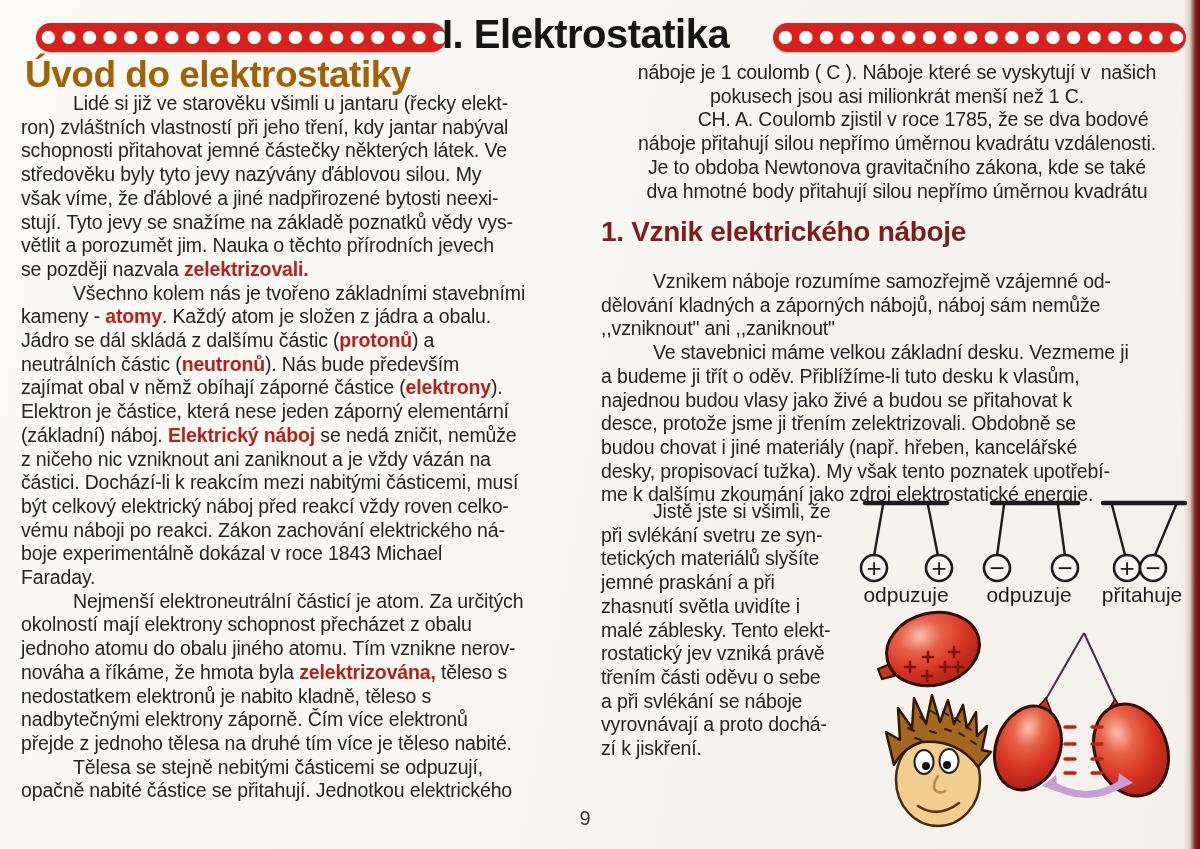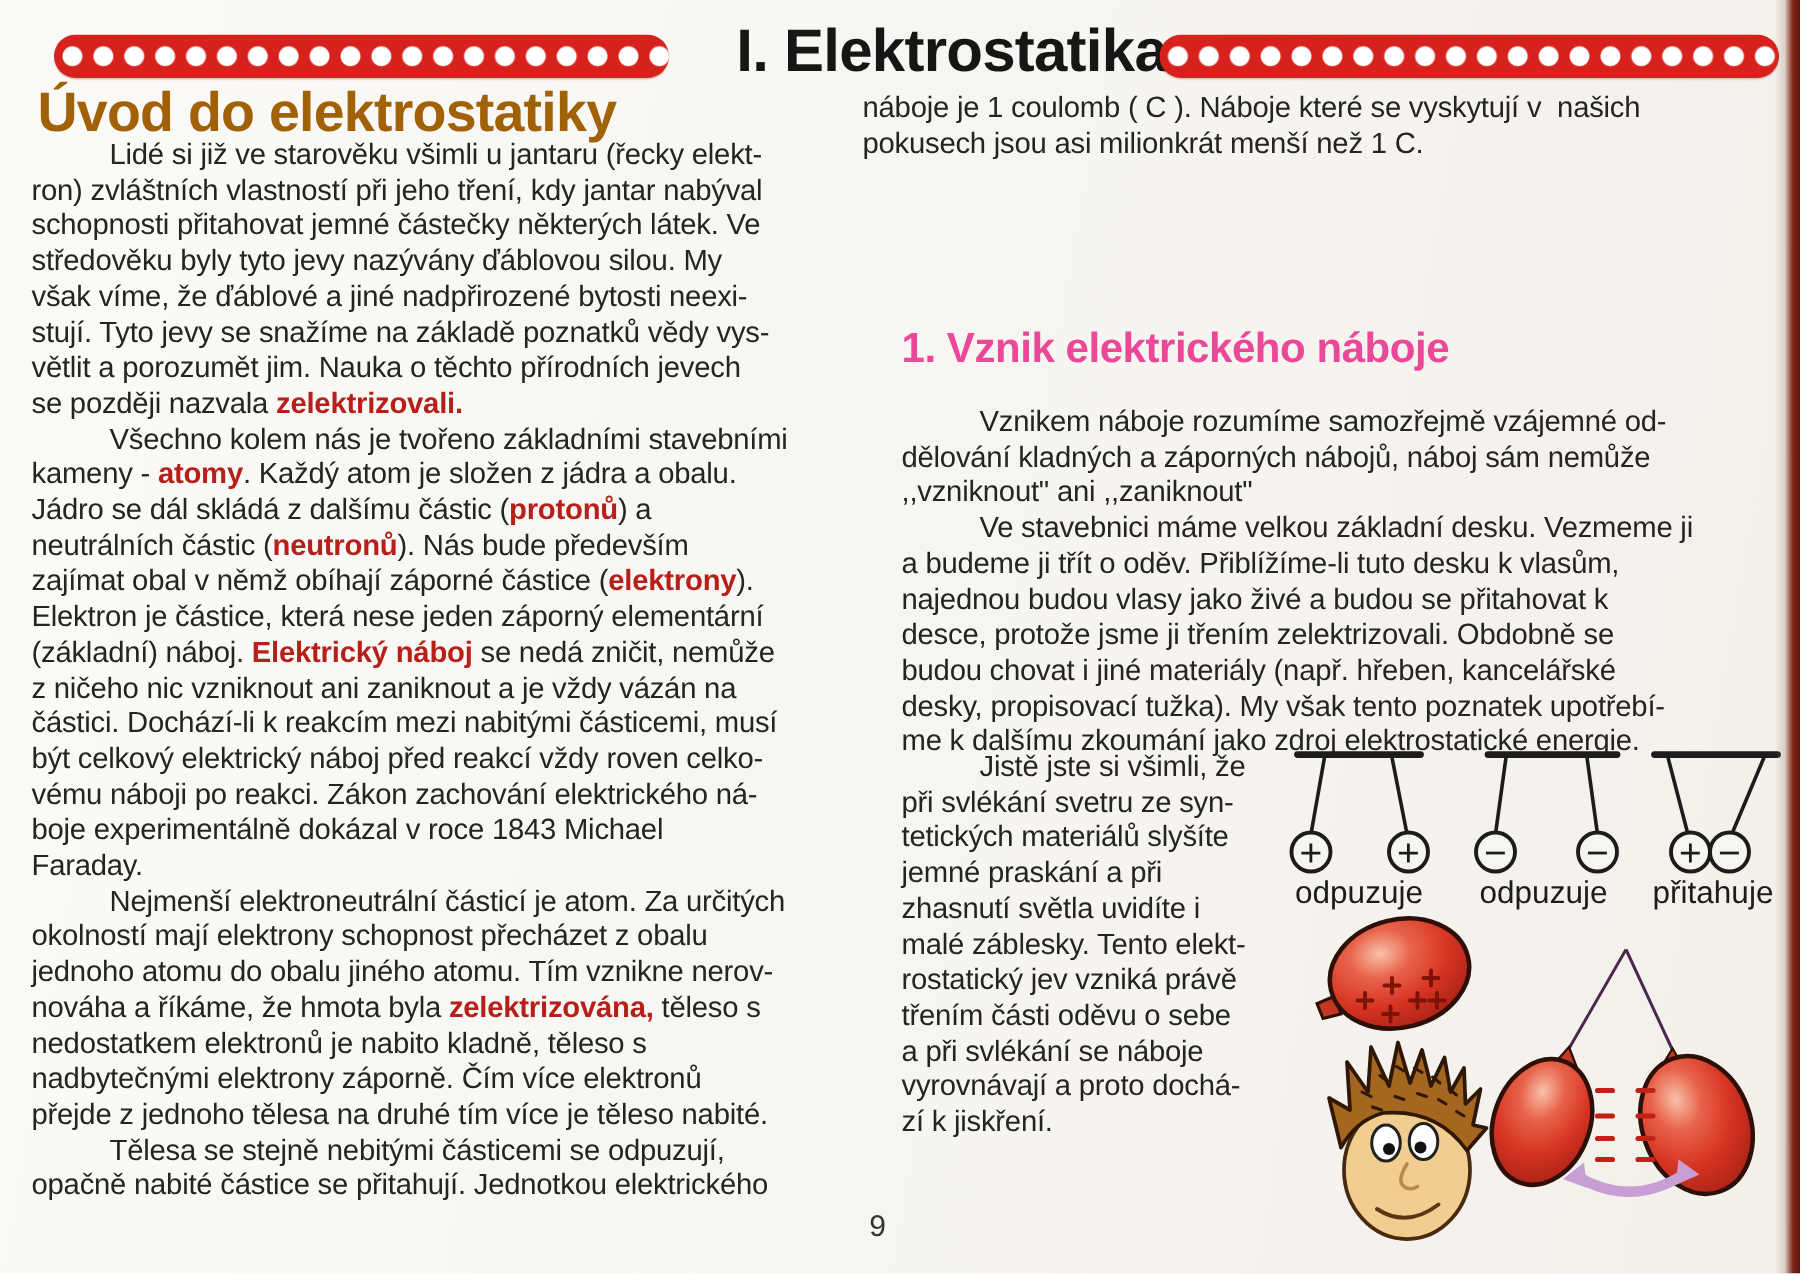--- a/index.html
+++ b/index.html
@@ -10,40 +10,40 @@
   }
   .band{
     position:absolute;top:23px;height:29px;background-color:#d7211c;border-radius:15px;
     background-image:radial-gradient(circle,#ffffff 6.2px,rgba(255,255,255,0) 7px);
     background-size:20.6px 29px;background-repeat:repeat-x;background-position:2px 0;
     box-shadow:0 1px 1px rgba(120,30,20,.25);
   }
   .band-left{left:36px;width:410px;}
   .band-right{left:773px;width:413px;}
   .chapter-title{
-    position:absolute;left:442px;top:12px;width:336px;text-align:right;
+    position:absolute;left:442px;top:12px;width:336px;text-align:left;
     font-size:40px;font-weight:bold;color:#161616;letter-spacing:-0.5px;white-space:nowrap;
   }
   .h-left{
     position:absolute;left:25px;top:54px;margin:0;
     font-size:37px;font-weight:bold;color:#a16207;letter-spacing:-0.5px;white-space:nowrap;
   }
   .h-right{
     position:absolute;left:601px;top:216px;margin:0;
-    font-size:28px;font-weight:bold;color:#ec4899;letter-spacing:-0.3px;white-space:nowrap;
+    font-size:28px;font-weight:bold;color:#7f1d1d;letter-spacing:-0.3px;white-space:nowrap;
   }
   .col{position:absolute;}
   .col p{
     margin:0;font-size:19.5px;line-height:23.7px;color:#242424;
     white-space:pre-wrap;text-indent:52px;letter-spacing:-0.15px;
   }
   .col p.noindent{text-indent:0;}
   .em{color:#b7201a;font-weight:bold;}
   .col-left{left:21px;top:92px;width:582px;}
-  .col-right-top{left:575px;top:61px;width:592px;}
+  .col-right-top{left:601px;top:61px;width:592px;text-align:center;}
   .col-right-mid{left:601px;top:254px;width:592px;margin-top:16px;}
   .col-narrow{left:601px;top:500px;width:274px;}
   .page-number{position:absolute;left:565px;top:807px;width:40px;text-align:center;font-size:20px;color:#333;}
   .svg-layer{position:absolute;}
   svg text{font-family:"Liberation Sans",sans-serif;fill:#1c1c1c;}
   .pend-label{font-size:21px;}
   .pend-sign{font-size:26px;}
   .edge{
     position:absolute;right:0;top:0;width:17px;height:849px;
     background:linear-gradient(to right,rgba(140,110,95,0) 0%,rgba(150,120,105,.28) 40%,#82231a 72%,#5d130c 100%);
@@ -89,20 +89,24 @@
 nedostatkem elektronů je nabito kladně, těleso s
 nadbytečnými elektrony záporně. Čím více elektronů
 přejde z jednoho tělesa na druhé tím více je těleso nabité.</span></p>
     <p><span>Tělesa se stejně nebitými částicemi se odpuzují,
 opačně nabité částice se přitahují. Jednotkou elektrického</span></p>
   </div>
 
   <div class="col col-right-top">
     <p class="noindent"><span>náboje je 1 coulomb ( C ). Náboje které se vyskytují v  našich
 pokusech jsou asi milionkrát menší než 1 C.</span></p>
+    <p><span>CH. A. Coulomb zjistil v roce 1785, že se dva bodové
+náboje přitahují silou nepřímo úměrnou kvadrátu vzdálenosti.
+Je to obdoba Newtonova gravitačního zákona, kde se také
+dva hmotné body přitahují silou nepřímo úměrnou kvadrátu</span></p>
   </div>
 
   <h2 class="h-right">1. Vznik elektrického náboje</h2>
 
   <div class="col col-right-mid">
     <p><span>Vznikem náboje rozumíme samozřejmě vzájemné od-
 dělování kladných a záporných nábojů, náboj sám nemůže
 ,,vzniknout" ani ,,zaniknout"</span></p>
     <p><span>Ve stavebnici máme velkou základní desku. Vezmeme ji
 a budeme ji třít o oděv. Přiblížíme-li tuto desku k vlasům,

